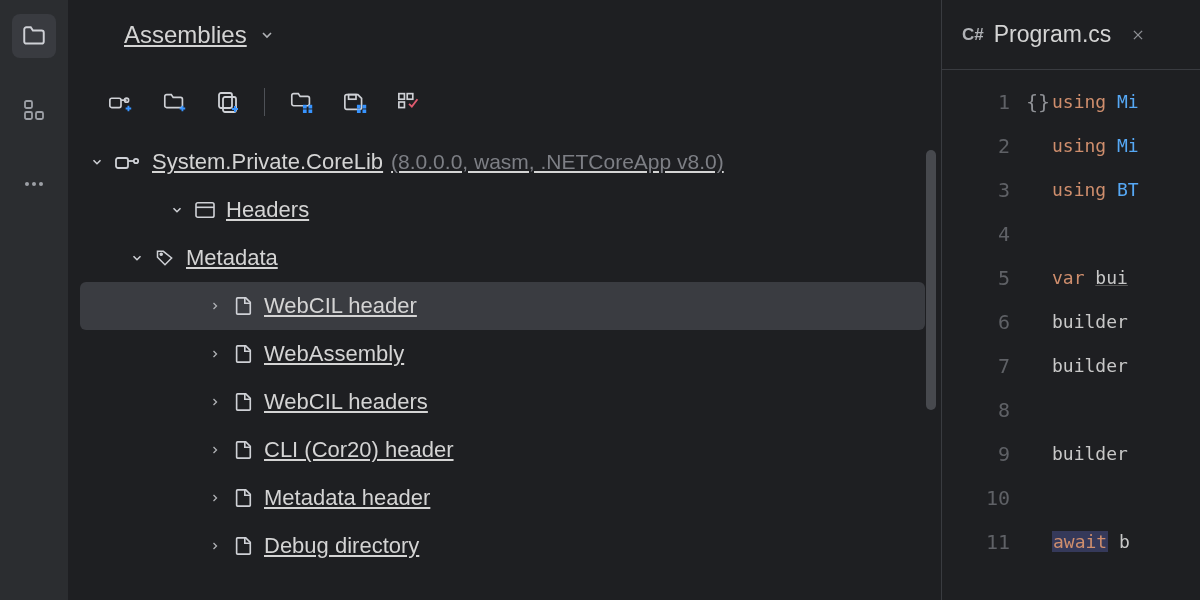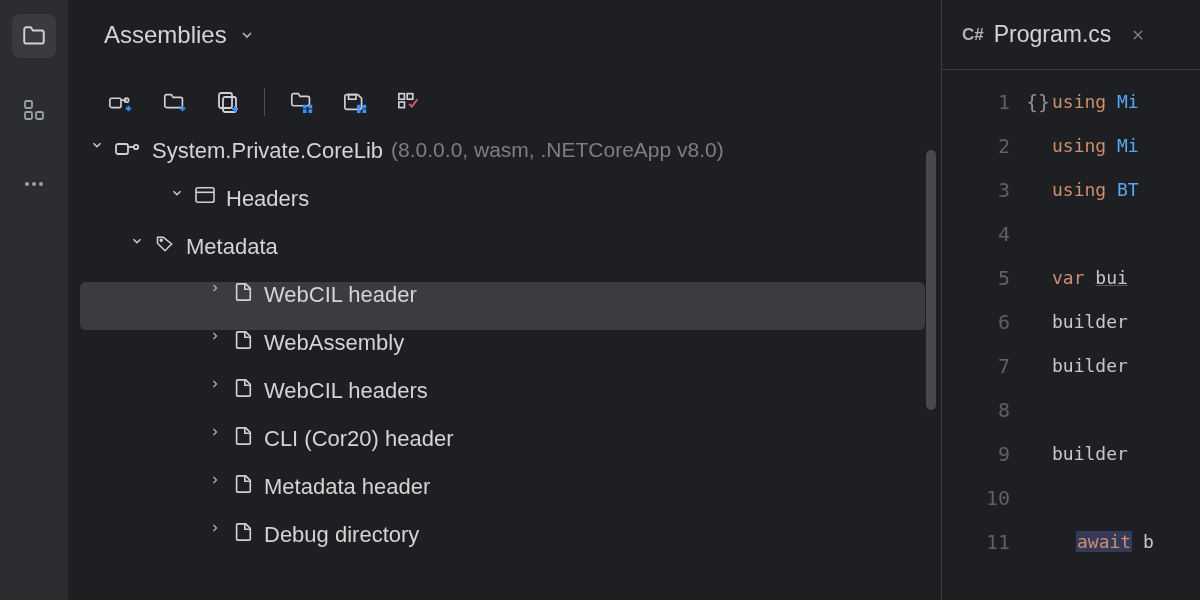--- a/index.html
+++ b/index.html
@@ -37,23 +37,24 @@
   width: 874px;
   background: #1e1f22;
   display: flex;
   flex-direction: column;
   border-right: 1px solid #393b40;
 }
 .panel-header {
   height: 70px;
   display: flex;
   align-items: center;
-  padding-left: 36px;
+  padding-left: 56px;
   font-size: 24px;
   color: #d4d4d4;
+  text-decoration: underline;
 }
 .panel-header-title {
   margin-right: 12px;
 }
 .panel-toolbar {
   display: flex;
   align-items: center;
   padding-left: 40px;
   height: 64px;
   gap: 28px;
@@ -62,26 +63,27 @@
   width: 1px;
   height: 28px;
   background: #4e5157;
   margin: 0 -4px;
 }
 .tree {
   padding: 4px 16px 0 12px;
 }
 .tree-row {
   display: flex;
-  align-items: flex-start;
+  align-items: center;
   height: 48px;
   border-radius: 6px;
   font-size: 22px;
   white-space: nowrap;
   cursor: pointer;
+  text-decoration: underline;
 }
 .tree-row.selected {
   background: #3a3c41;
 }
 .chev {
   width: 18px;
   display: flex;
   justify-content: center;
   color: #b0b2b6;
 }
@@ -160,21 +162,21 @@
 }
 .code-line {
   height: 44px;
   line-height: 44px;
   white-space: pre;
 }
 .tok-kw { color: #cf8e6d; }
 .tok-ident { color: #c8c8c8; }
 .tok-var { color: #c8c8c8; text-decoration: underline; text-decoration-color: #555; }
 .tok-type { color: #56a8f5; }
-.hl-await { background: #35395a; padding: 0 1px; margin-left: 24px; }
+.hl-await { background: #35395a; padding: 0 1px; }
 svg { display: block; }
 .scrollbar-track {
   position: absolute;
   right: 262px;
   top: 150px;
   width: 14px;
   height: 420px;
   background: transparent;
 }
 .scrollbar-thumb {

